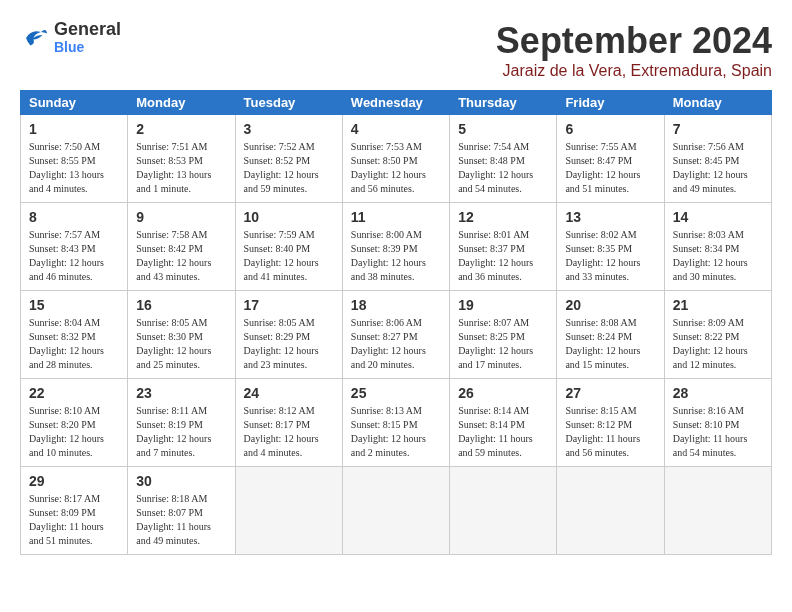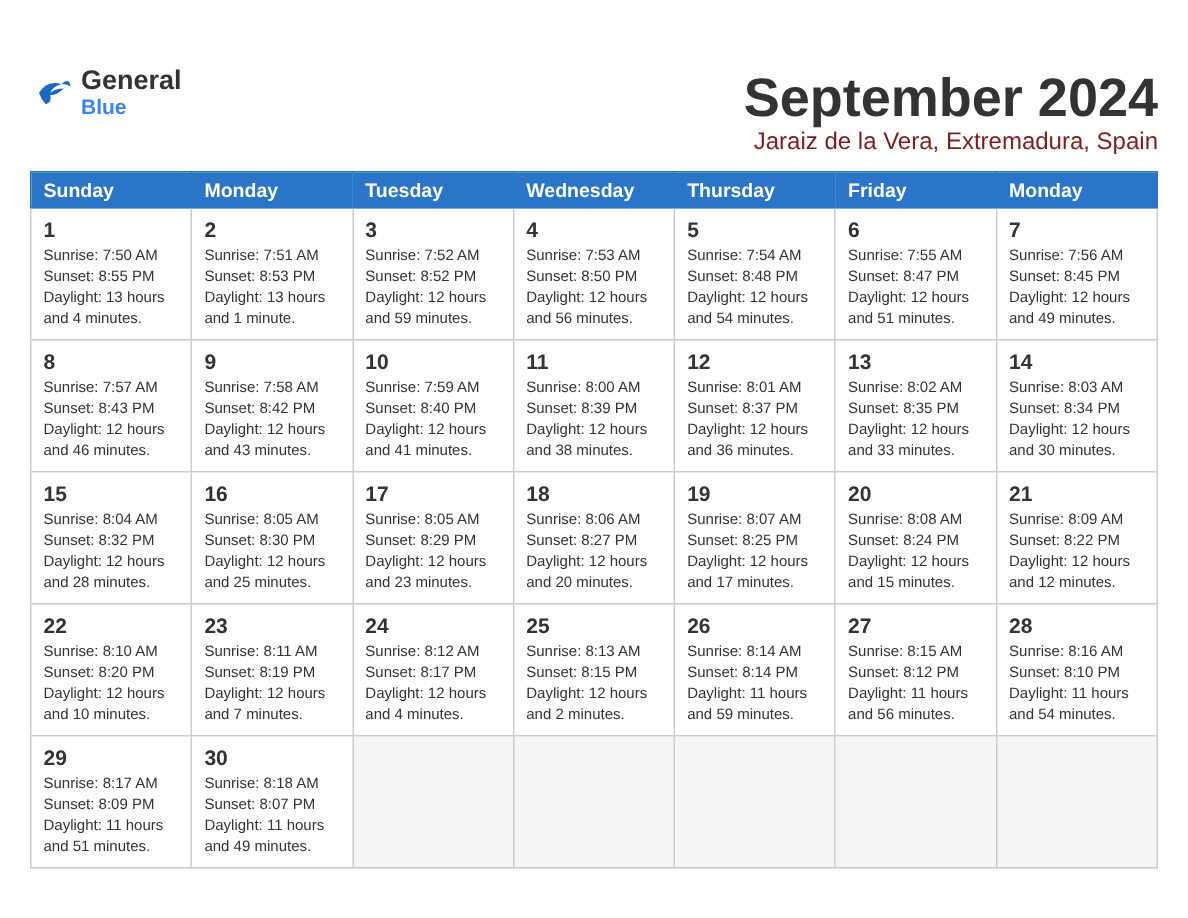--- a/index.html
+++ b/index.html
@@ -8,21 +8,20 @@
       background: #fff;
       width: 792px;
       min-height: 612px;
       padding: 20px;
     }
     .header-section {
       display: flex;
       justify-content: space-between;
       align-items: flex-start;
       margin-bottom: 10px;
-      margin-top: 24px;
     }
     .logo {
       display: flex;
       align-items: center;
       gap: 4px;
     }
     .logo-bird {
       width: 30px;
       height: 30px;
     }
@@ -67,20 +66,21 @@
       font-size: 14px;
       font-weight: bold;
       color: #333;
       display: block;
       margin-bottom: 3px;
     }
     tbody tr td .day-info {
       font-size: 10px;
       color: #333;
       line-height: 1.4;
+      font-family: Liberation Serif, serif;
     }
     .empty-cell {
       background: #f5f5f5 !important;
     }
   </style>
 </head>
 <body>
 
 <div class="header-section">
   <div class="logo">

